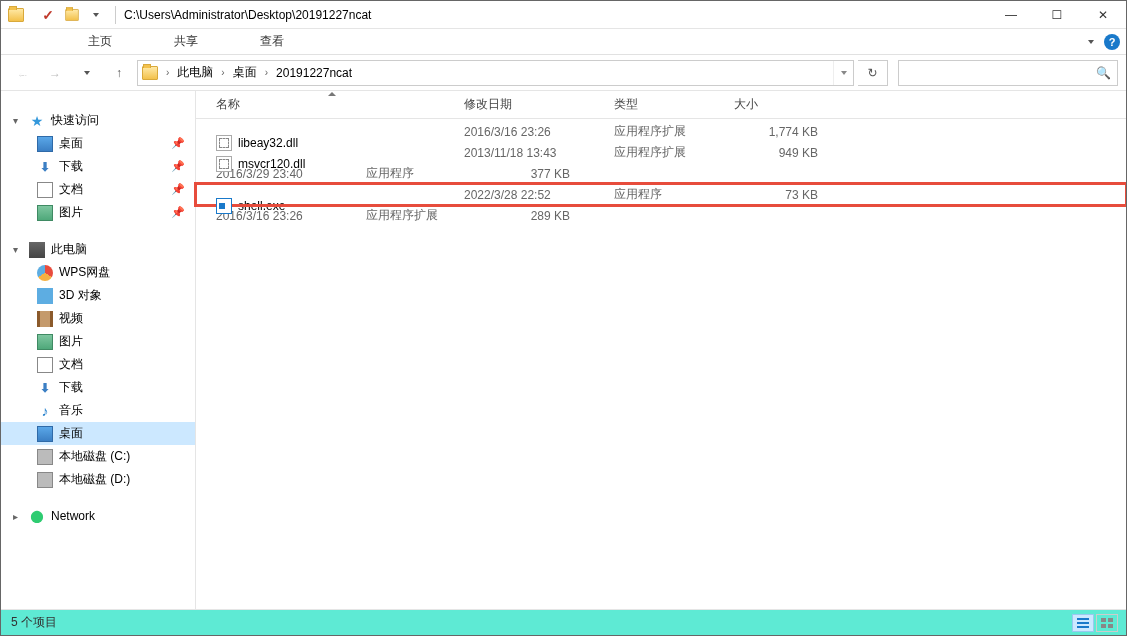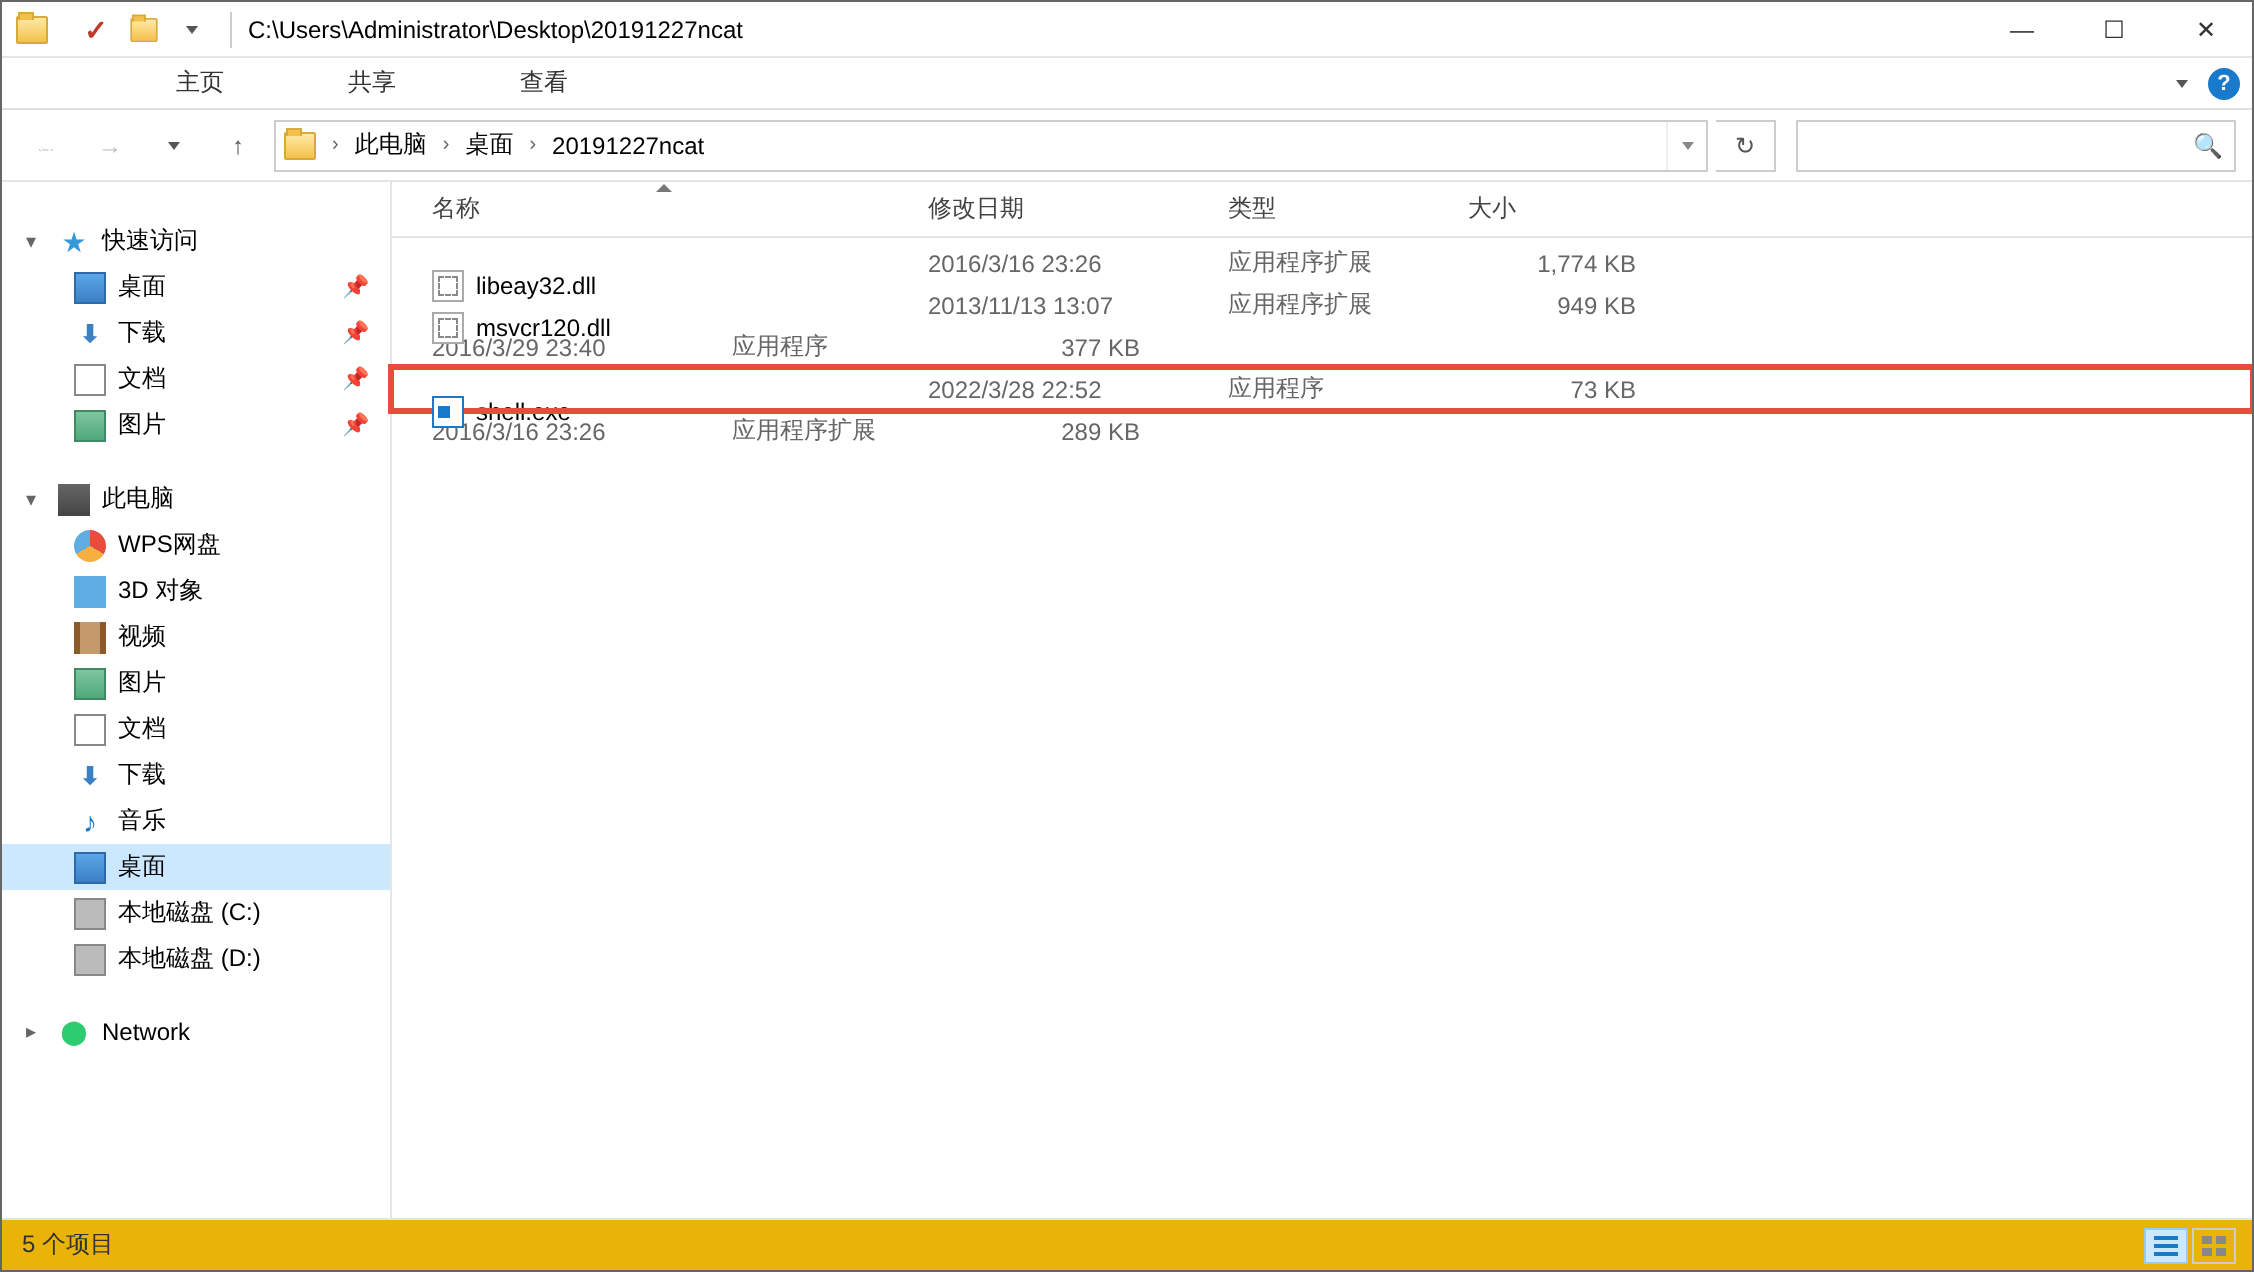--- a/index.html
+++ b/index.html
@@ -78,21 +78,21 @@
 .row .c-date{width:150px;}
 .row .c-type{width:120px;}
 .row .c-size{width:100px;text-align:right;}
 .row.highlighted{outline:3px solid #e74c3c;outline-offset:-1px;z-index:1;position:relative;}
 .fico{width:16px;height:16px;display:inline-flex;align-items:center;justify-content:center;border:1px solid #aaa;background:#fff;position:relative;}
 .fico.exe{border-color:#1979ca;}
 .fico.exe:before{content:"";width:6px;height:6px;background:#1979ca;position:absolute;left:2px;top:4px;}
 .fico.dll:before{content:"";width:8px;height:8px;border:1px dashed #888;position:absolute;left:2px;top:2px;}
 
 
-.statusbar{height:26px;border-top:1px solid #e5e5e5;display:flex;align-items:center;padding:0 10px;background:#eab308;position:absolute;bottom:0;left:0;right:0;}
+.statusbar{height:26px;border-top:1px solid #e5e5e5;display:flex;align-items:center;padding:0 10px;background:#5eead4;position:absolute;bottom:0;left:0;right:0;}
 .statusbar .txt{color:#333;}
 .statusbar .right{position:absolute;right:8px;display:flex;gap:2px;}
 .viewbtn{width:22px;height:18px;border:1px solid #ccc;display:flex;align-items:center;justify-content:center;}
 .viewbtn.active{background:#cce8ff;border-color:#99c9ef;}
 .viewbtn svg{display:block;}
 </style>
 </head>
 <body>
 
 <div class="titlebar">
@@ -270,21 +270,21 @@
           </div>
           <div class="cell c-date">2016/3/16 23:26</div>
           <div class="cell c-type">应用程序扩展</div>
           <div class="cell c-size">1,774 KB</div>
         </div>
         <div class="row">
           <div class="cell c-name">
             <span class="fico dll"></span>
             <span>msvcr120.dll</span>
           </div>
-          <div class="cell c-date">2013/11/13 13:07</div>
+          <div class="cell c-date">2013/11/18 13:43</div>
           <div class="cell c-type">应用程序扩展</div>
           <div class="cell c-size">949 KB</div>
         </div>
         <div class="row">
           <div class="cell c-date">2016/3/29 23:40</div>
           <div class="cell c-type">应用程序</div>
           <div class="cell c-size">377 KB</div>
         </div>
         <div class="row highlighted">
           <div class="cell c-name">

